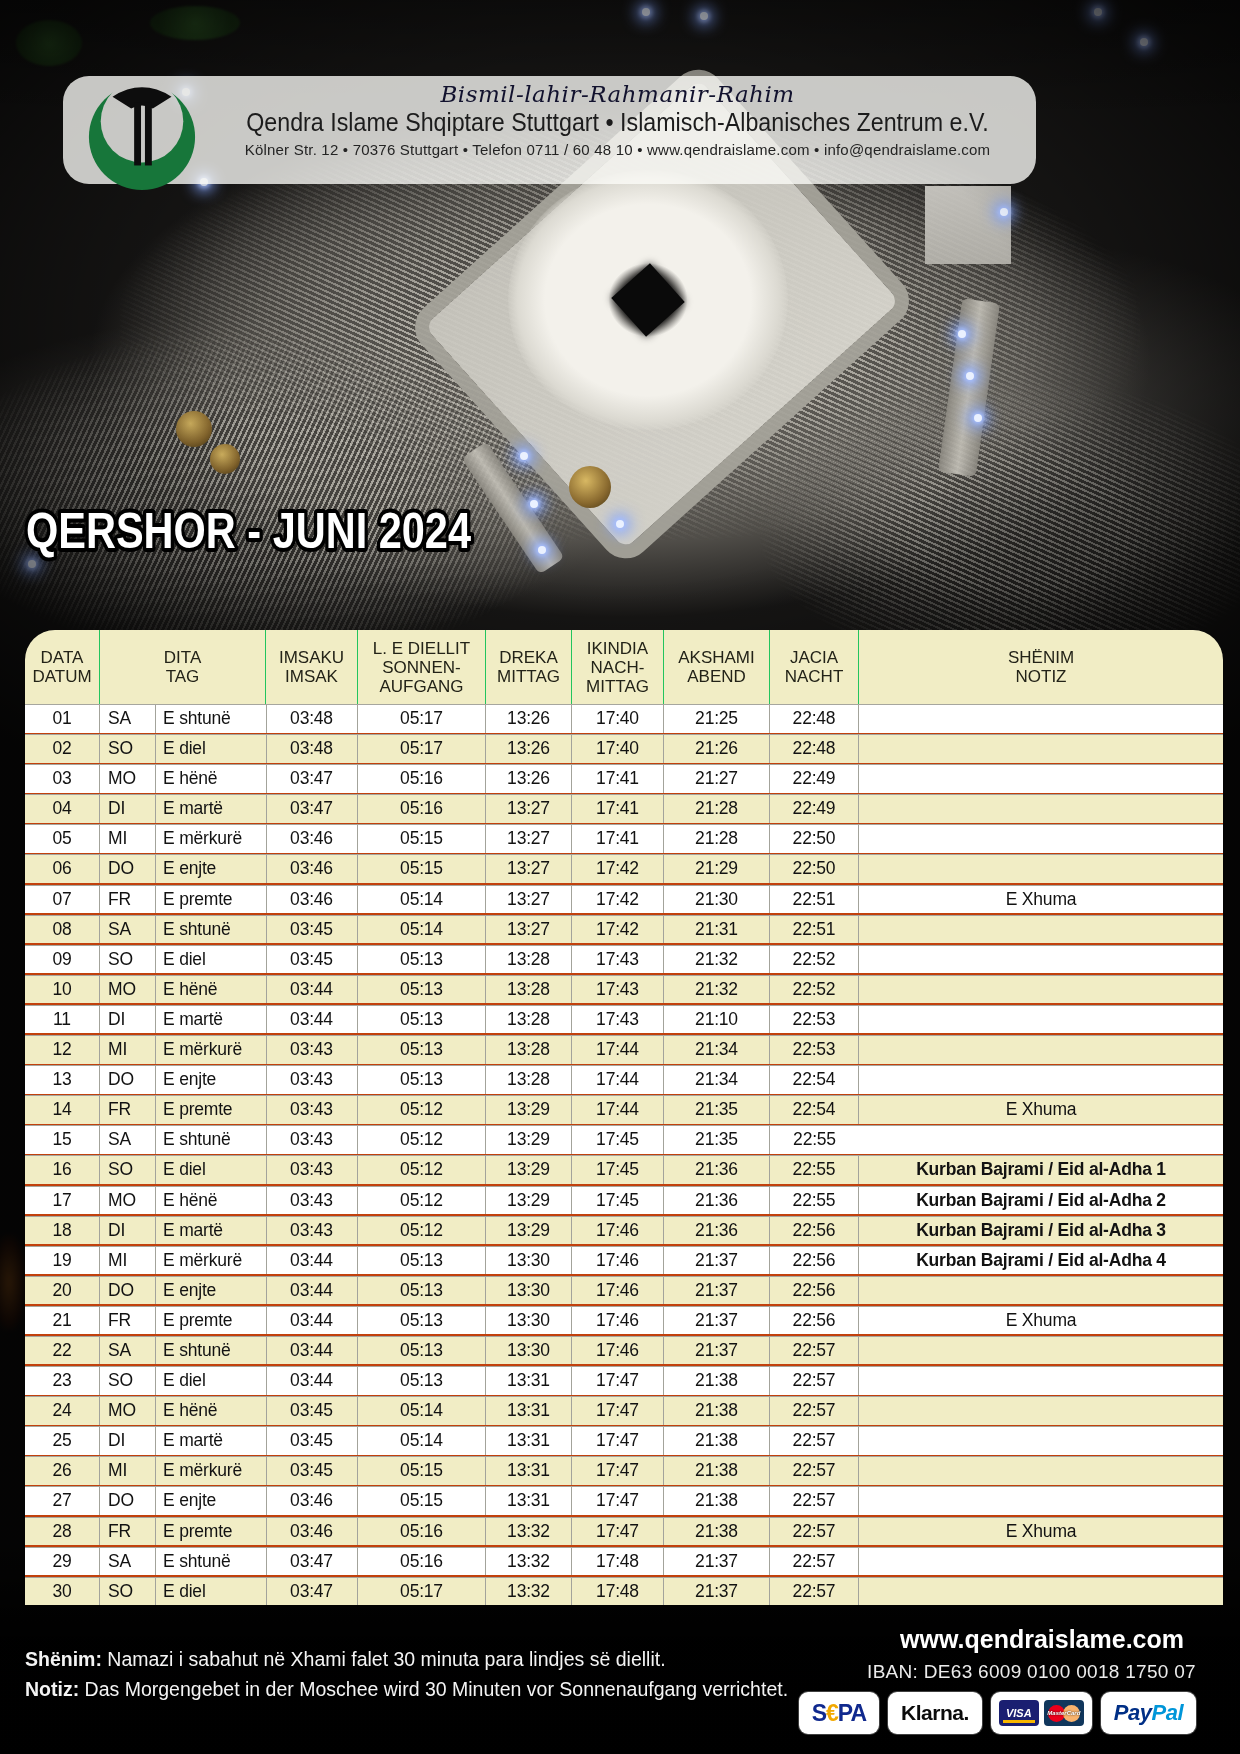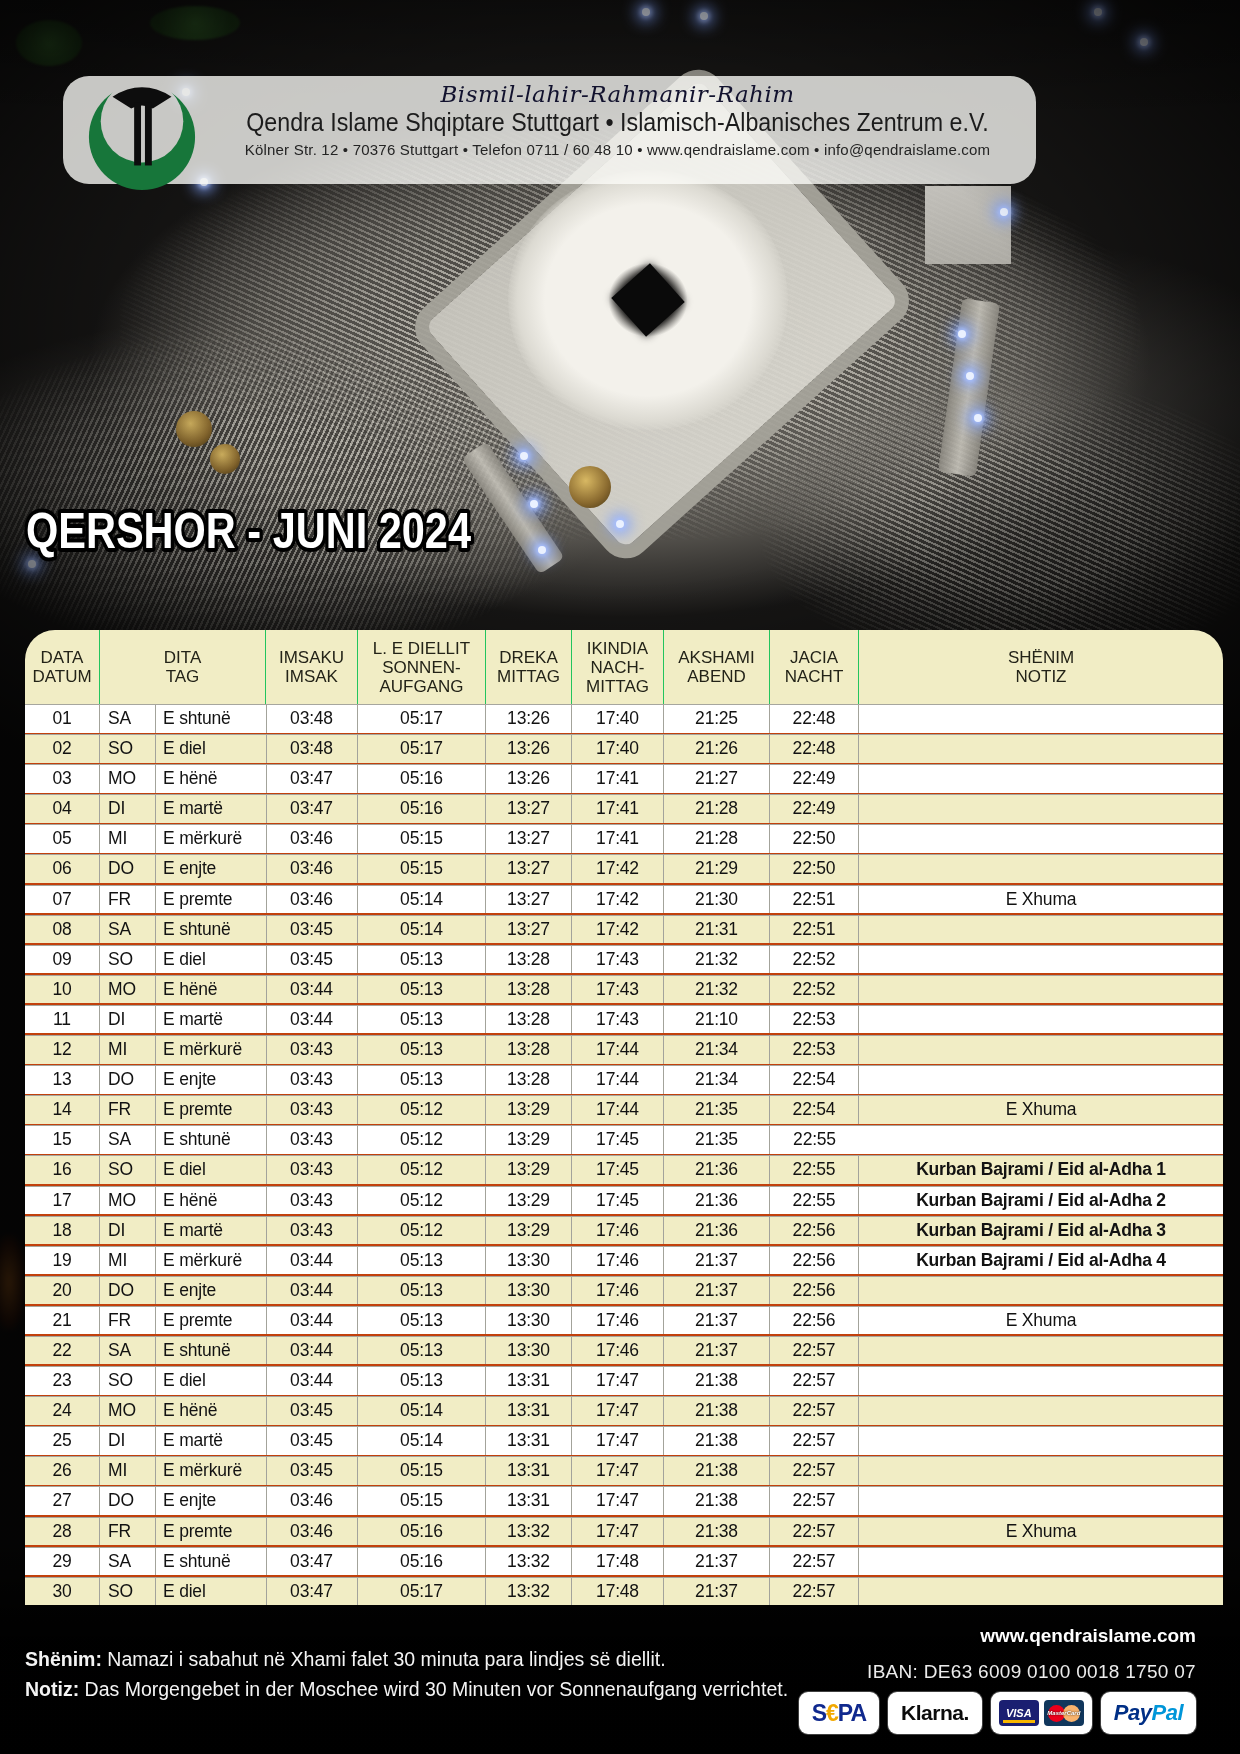--- a/index.html
+++ b/index.html
@@ -67,21 +67,21 @@
   .row.alt{background:#f1edc5;}
   .row div{height:27.5px;line-height:27.5px;border-right:1px solid #a3a39b;text-align:center;overflow:hidden;}
   .row div:last-child{border-right:none;}
   .row .c1,.row .c2{text-align:left;padding-left:8px;}
   .row .c1{width:47px;} .row .c2{width:103px;}
   .row .bold{font-weight:bold;}
 
   
   #foot-notes{position:absolute;left:25px;top:1644px;color:#f4f4f4;font-size:19.5px;line-height:30px;
     text-shadow:0 1px 2px rgba(0,0,0,.9);}
-  #site{position:absolute;right:44px;top:1625px;color:#fff;font-size:19px;font-weight:bold;
+  #site{position:absolute;right:56px;top:1625px;color:#fff;font-size:25px;font-weight:bold;
     text-shadow:0 1px 2px rgba(0,0,0,.9);}
   #iban{position:absolute;right:44px;top:1661px;color:#ececec;font-size:19px;letter-spacing:.3px;
     text-shadow:0 1px 2px rgba(0,0,0,.9);}
   #badges{position:absolute;right:44px;top:1692px;display:flex;gap:9px;}
   .badge{height:42px;background:#fff;border-radius:9px;display:flex;align-items:center;justify-content:center;
     padding:0 13px;box-shadow:0 0 0 1px rgba(255,255,255,.25);}
   .sepa-s,.sepa-pa{color:#10298e;font-weight:bold;font-size:23px;letter-spacing:-1px;}
   .sepa-e{color:#f2a900;font-weight:bold;font-size:23px;letter-spacing:-1px;}
   .klarna-t{color:#0b0b0b;font-weight:bold;font-size:21px;letter-spacing:-.5px;}
   .badge.cards{padding:0 8px;gap:5px;}

